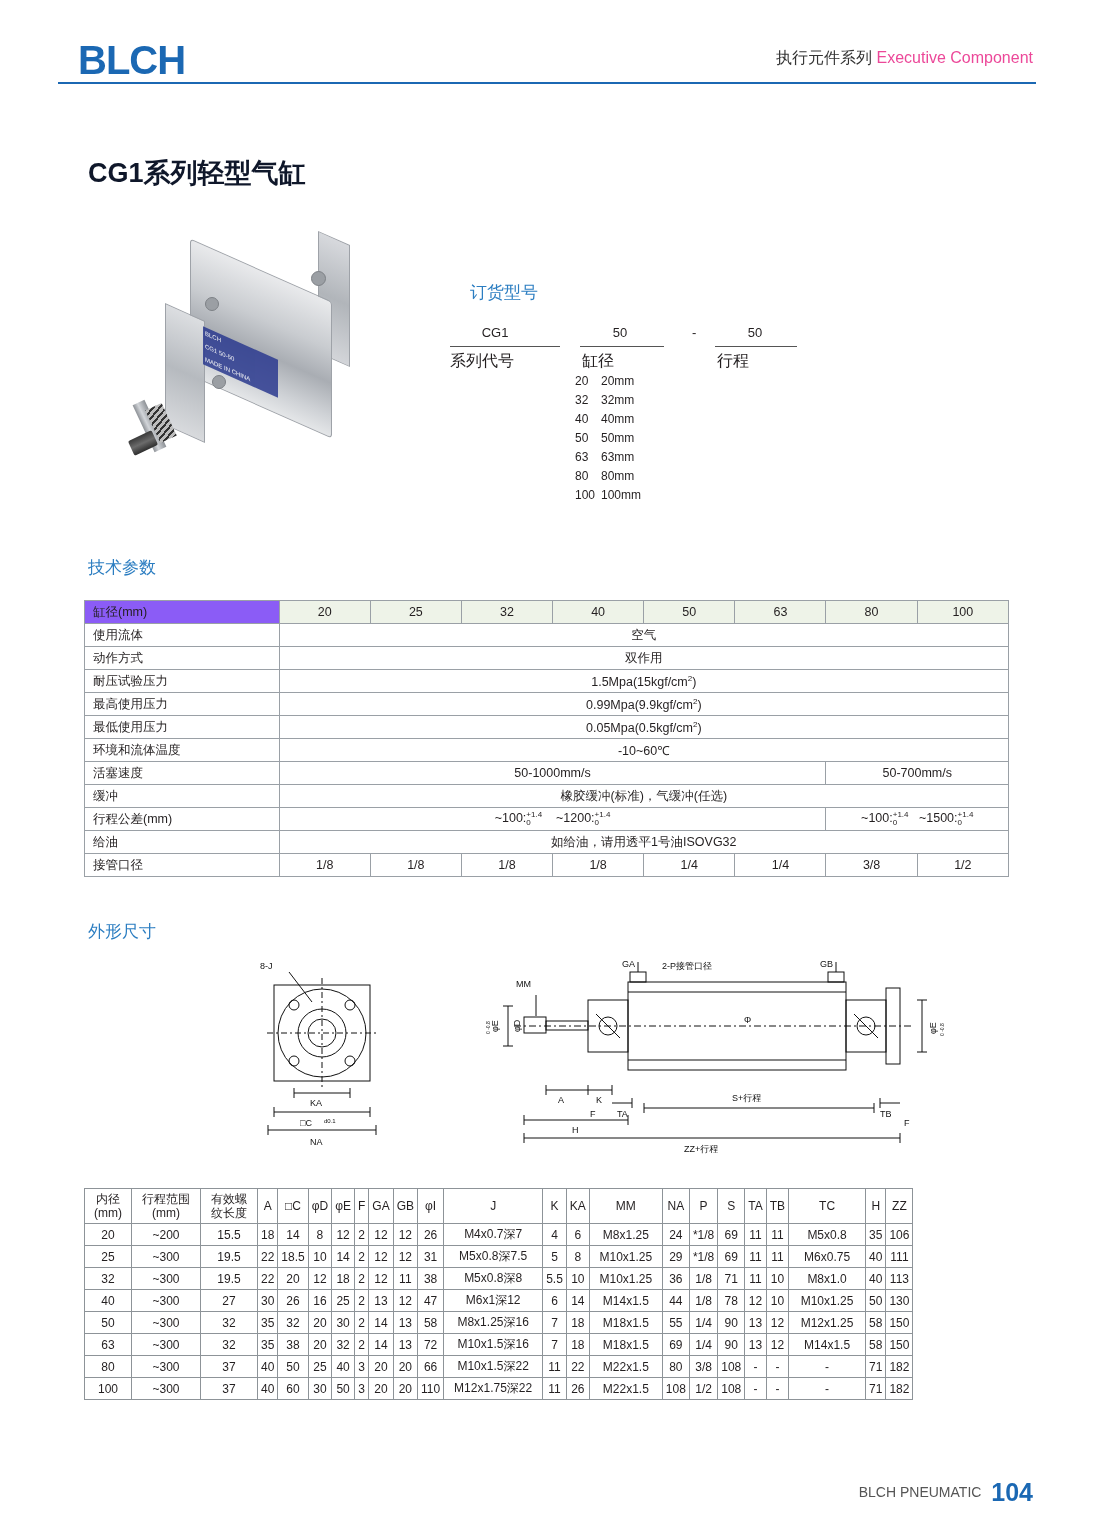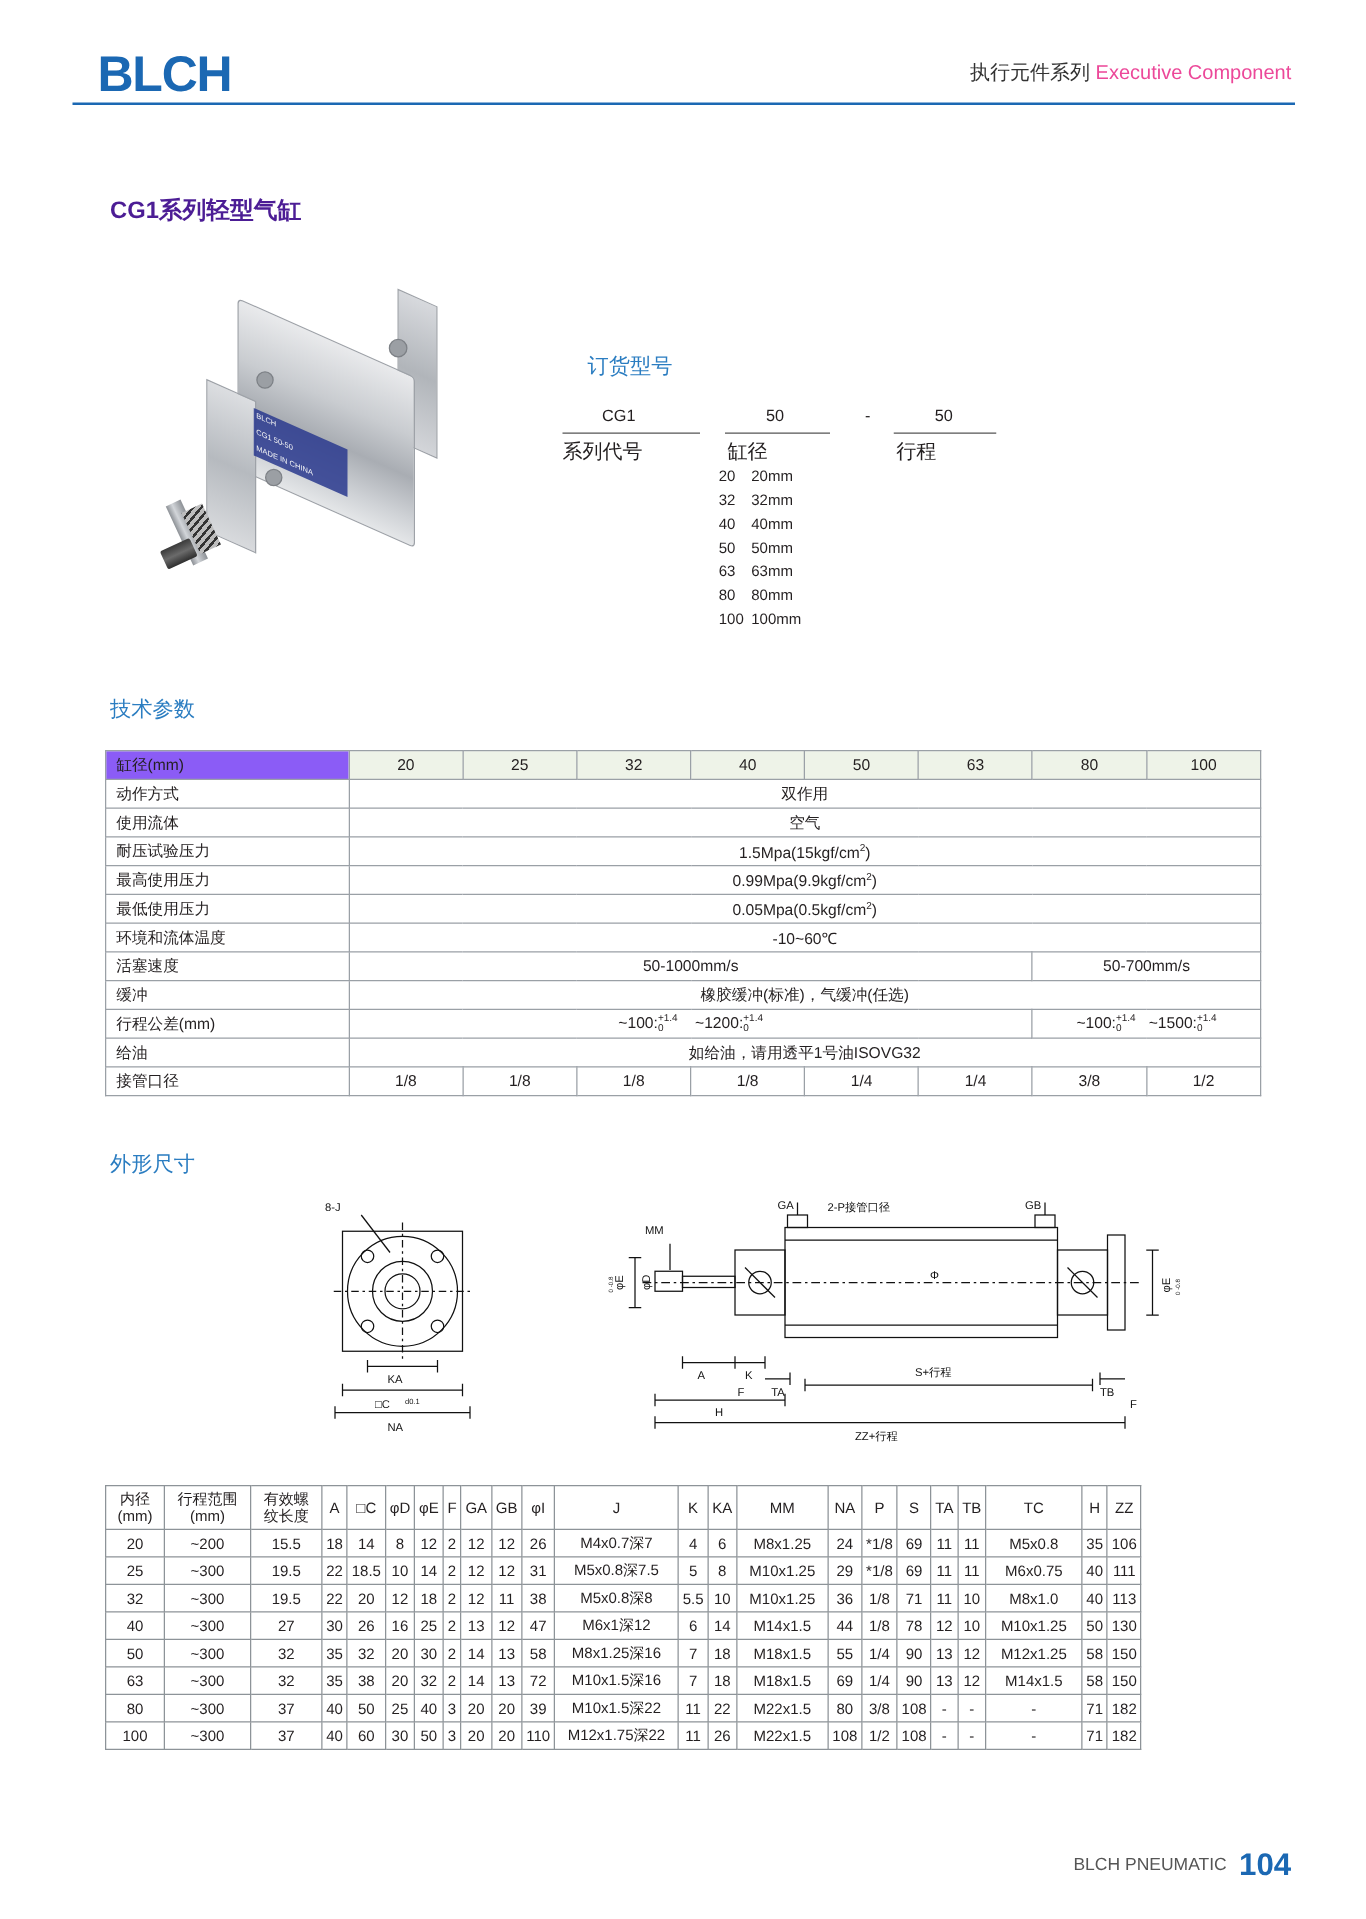--- a/index.html
+++ b/index.html
@@ -25,21 +25,21 @@
     font-size:16px;color:#4a4a4a;
   }
   .header-right .cn{color:#333;text-align:right;}
   .header-right .en{color:#ec4899;}
   .header-rule{
     position:absolute;left:58px;top:82px;width:978px;height:2px;background:#1b68b3;
   }
   
   .doc-title{
     position:absolute;left:88px;top:155px;
-    font-size:19px;font-weight:bold;color:#4c1d95;
+    font-size:27px;font-weight:bold;color:#0f172a;
   }
   
   .photo{
     position:absolute;left:105px;top:255px;width:320px;height:215px;
   }
   .cyl-body{
     position:absolute;left:85px;top:15px;width:140px;height:135px;
     background:linear-gradient(180deg,#e9eaec 0%,#c9ccd0 35%,#a9adb3 60%,#cfd2d6 85%,#e4e6e8 100%);
     border:1px solid #9ea2a8;
     transform:skewY(24deg);
@@ -197,26 +197,26 @@
     <td class="hdrval">20</td>
     <td class="hdrval">25</td>
     <td class="hdrval">32</td>
     <td class="hdrval">40</td>
     <td class="hdrval">50</td>
     <td class="hdrval">63</td>
     <td class="hdrval">80</td>
     <td class="hdrval">100</td>
   </tr>
   <tr>
+    <td class="rowlabel">使用流体</td>
+    <td colspan="8">空气</td>
+  </tr>
+  <tr>
     <td class="rowlabel">动作方式</td>
     <td colspan="8">双作用</td>
-  </tr>
-  <tr>
-    <td class="rowlabel">使用流体</td>
-    <td colspan="8">空气</td>
   </tr>
   <tr>
     <td class="rowlabel">耐压试验压力</td>
     <td colspan="8"><span id="sv2">1.5Mpa(15kgf/cm<sup>2</sup>)</span></td>
   </tr>
   <tr>
     <td class="rowlabel">最高使用压力</td>
     <td colspan="8"><span id="sv3">0.99Mpa(9.9kgf/cm<sup>2</sup>)</span></td>
   </tr>
   <tr>
@@ -553,21 +553,21 @@
         <td>80</td>
         <td>~300</td>
         <td>37</td>
         <td>40</td>
         <td>50</td>
         <td>25</td>
         <td>40</td>
         <td>3</td>
         <td>20</td>
         <td>20</td>
-        <td>39</td>
+        <td>66</td>
         <td>M10x1.5深22</td>
         <td>11</td>
         <td>22</td>
         <td>M22x1.5</td>
         <td>80</td>
         <td>3/8</td>
         <td>108</td>
         <td>-</td>
         <td>-</td>
         <td>-</td>

